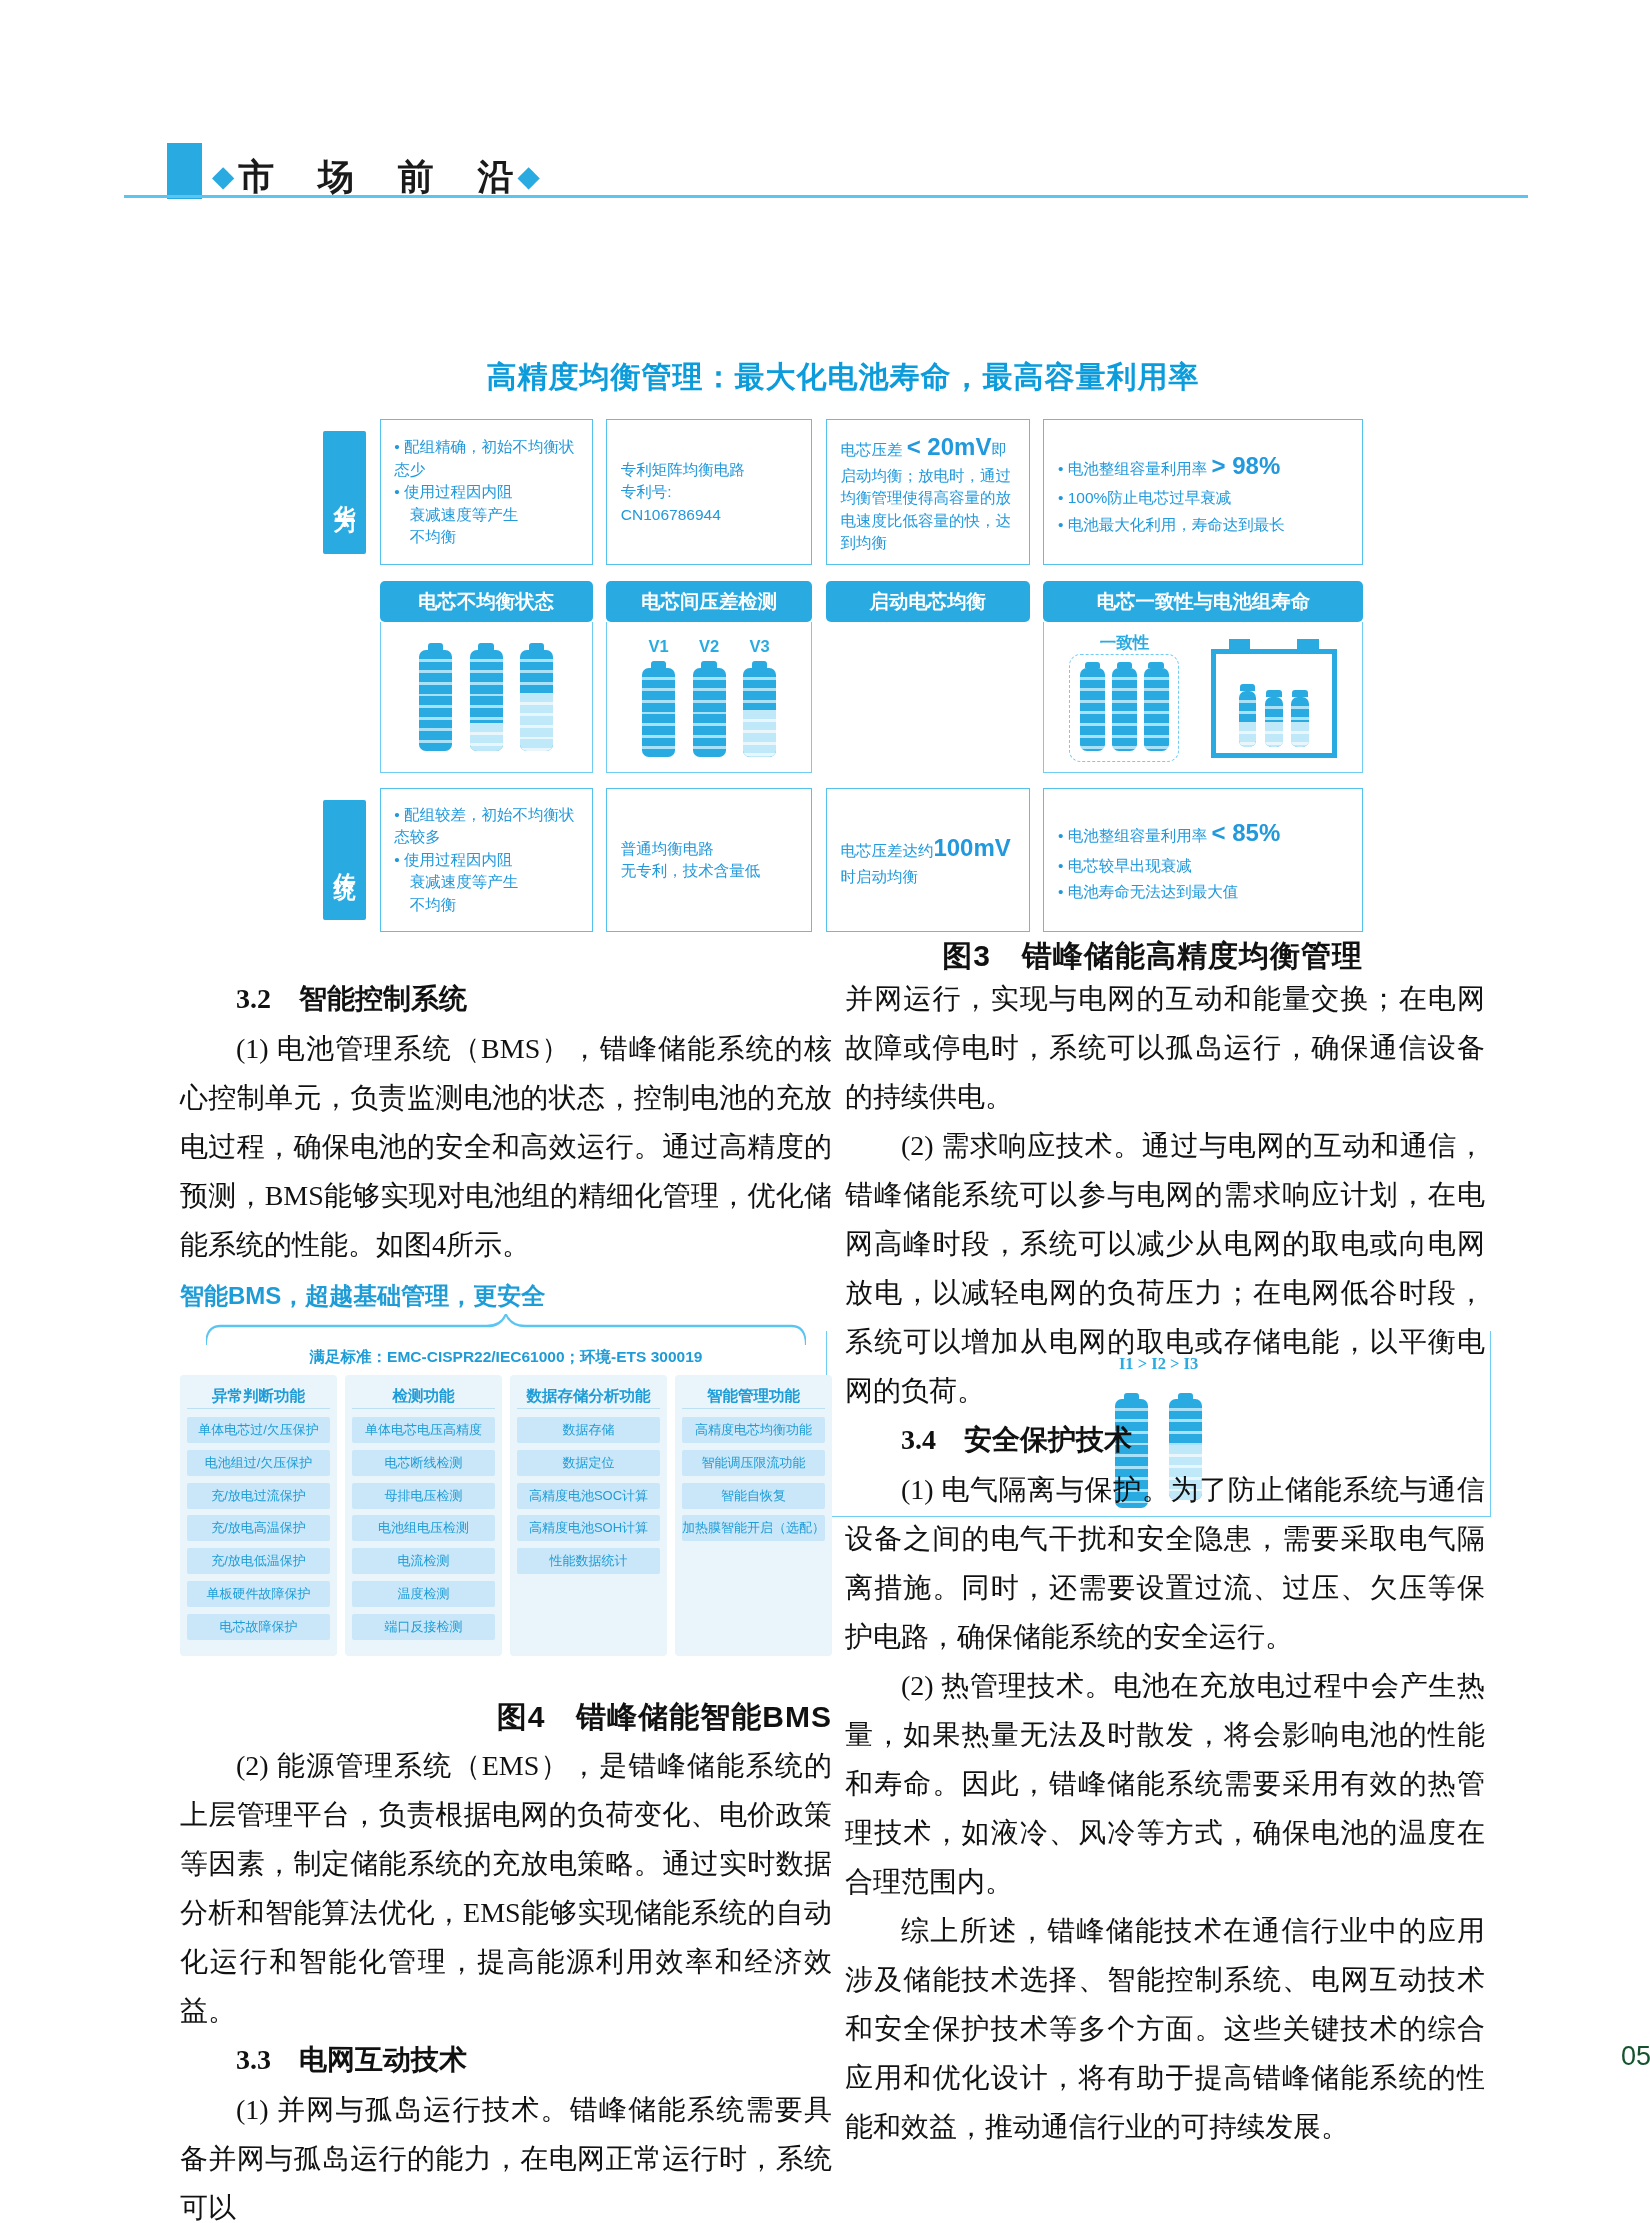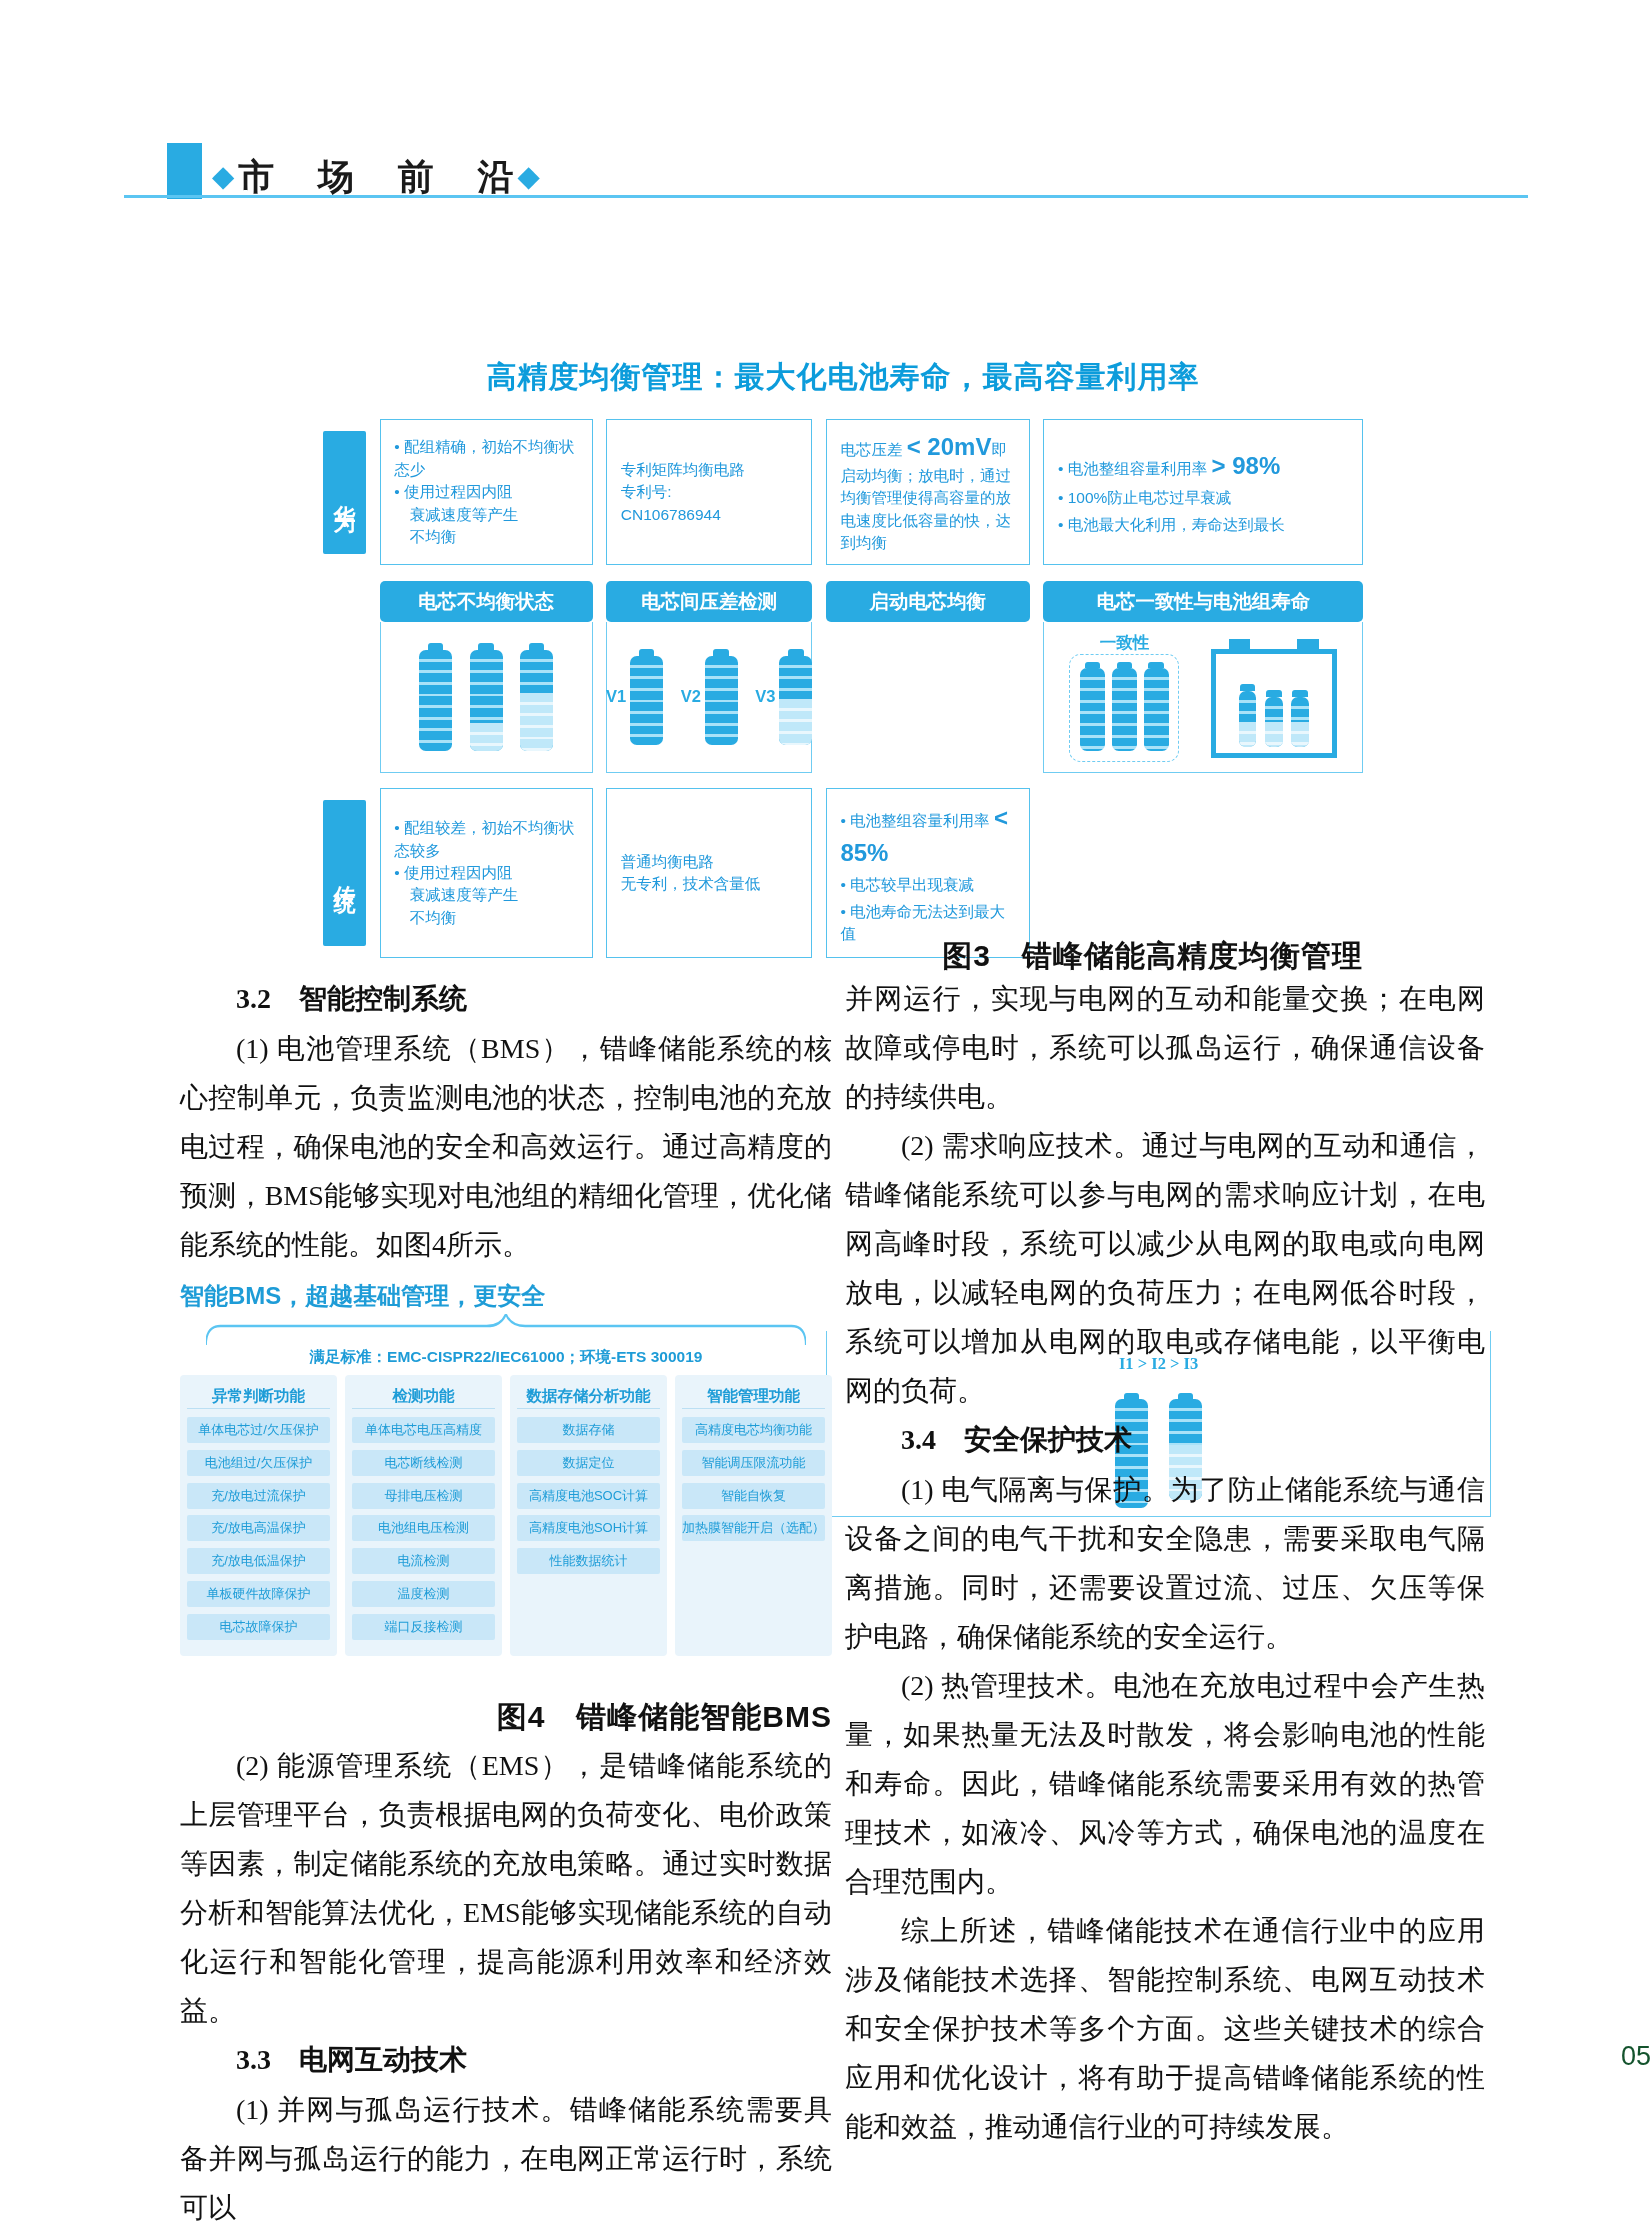--- a/index.html
+++ b/index.html
@@ -25,21 +25,21 @@
   .obox.pre{white-space:pre-line;}
   .obox .em{font-weight:bold;font-size:24px;}
   .benefit div{margin:1.9px 0;}
 
   .panel{display:flex;flex-direction:column;height:192px;}
   .panel-h{background:#29ABE2;color:#fff;font-weight:bold;font-size:19.4px;height:41px;flex:none;
            display:flex;align-items:center;justify-content:center;border-radius:5px;}
   .panel-b{flex:1;border:1.9px solid #6FCCF2;border-top:none;background:#fff;
            display:flex;align-items:center;justify-content:center;gap:17.5px;padding:7.8px 5.8px;}
   .panel-b.col{flex-direction:column;gap:3.9px;}
-  .batcol{display:flex;flex-direction:row;align-items:center;gap:3.9px;}
+  .batcol{display:flex;flex-direction:column;align-items:center;gap:3.9px;}
   .blab{color:#29ABE2;font-weight:bold;font-size:16.5px;}
   .bat{position:relative;width:var(--w,33px);height:var(--h,101px);border-radius:6.8px;
        background:repeating-linear-gradient(to bottom,#29ABE2 0 8.7px,#A9E2F8 8.7px 11.6px);margin-top:7.8px;}
   .bat::before{content:"";position:absolute;top:-6.8px;left:calc(50% - 7.8px);width:15.5px;height:6.8px;
                border-radius:2.9px 2.9px 0 0;background:#29ABE2;}
   .bat .low{position:absolute;left:0;right:0;bottom:0;border-radius:0 0 6.8px 6.8px;
             background:repeating-linear-gradient(to bottom,#BFE8F9 0 8.7px,#E9F7FD 8.7px 11.6px);}
   .consist-wrap{display:flex;flex-direction:column;align-items:center;}
   .consist{border:1.9px dashed #6FCCF2;border-radius:11.6px;padding:5.8px 9.7px 9.7px;display:flex;gap:6.8px;}
   .pack{position:relative;border:5.8px solid #29ABE2;width:109px;height:87px;margin-left:13.6px;margin-top:13.6px;
@@ -184,20 +184,23 @@
     </div>
 
     <div class="f3row">
       <div class="vlabel">传统</div>
       <div class="obox pre">• 配组较差，初始不均衡状态较多
 • 使用过程因内阻
 　衰减速度等产生
 　不均衡</div>
       <div class="obox pre">普通均衡电路
 无专利，技术含量低</div>
+      <div class="obox">
+          <div><span>电芯压差达约</span><span class="em">100mV</span><span>时启动均衡</span></div>
+        </div>
       <div class="obox benefit">
         <div><span>• 电池整组容量利用率 </span><span class="em">&lt; 85%</span></div>
         <div>• 电芯较早出现衰减</div>
         <div>• 电池寿命无法达到最大值</div>
       </div>
     </div>
   </div>
 
   <div class="fig-caption cap3">图3　错峰储能高精度均衡管理</div>
 

